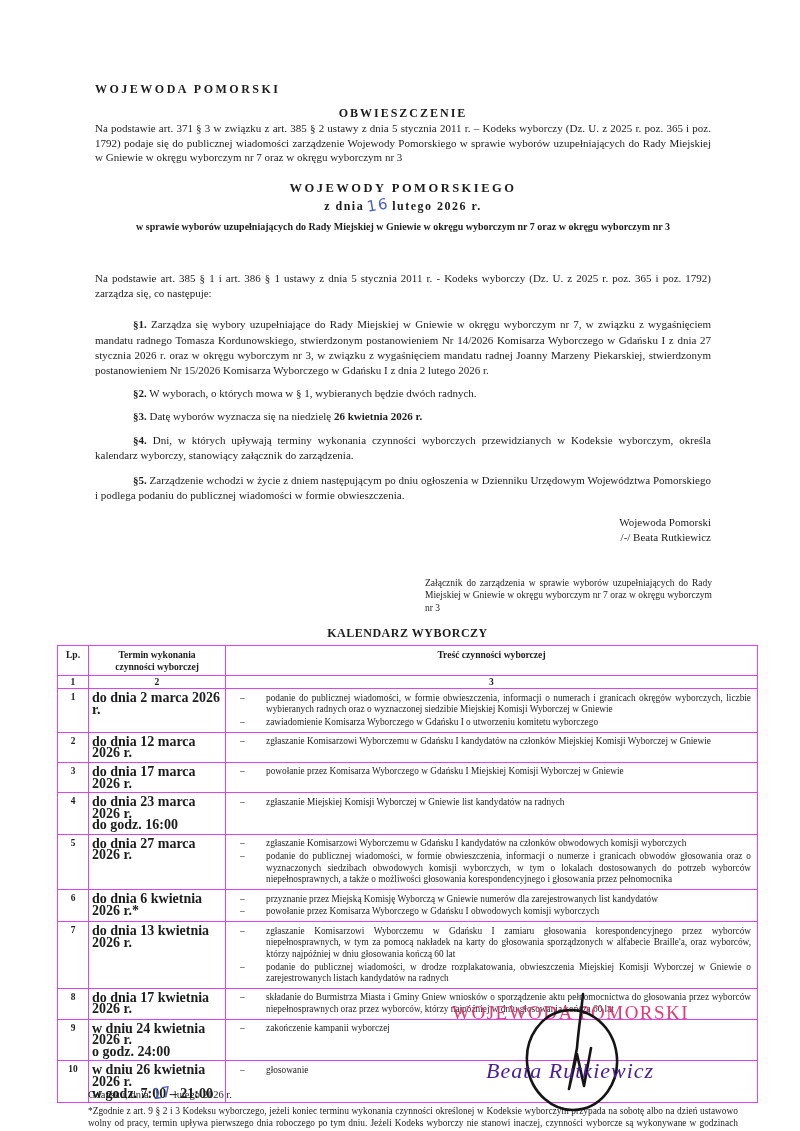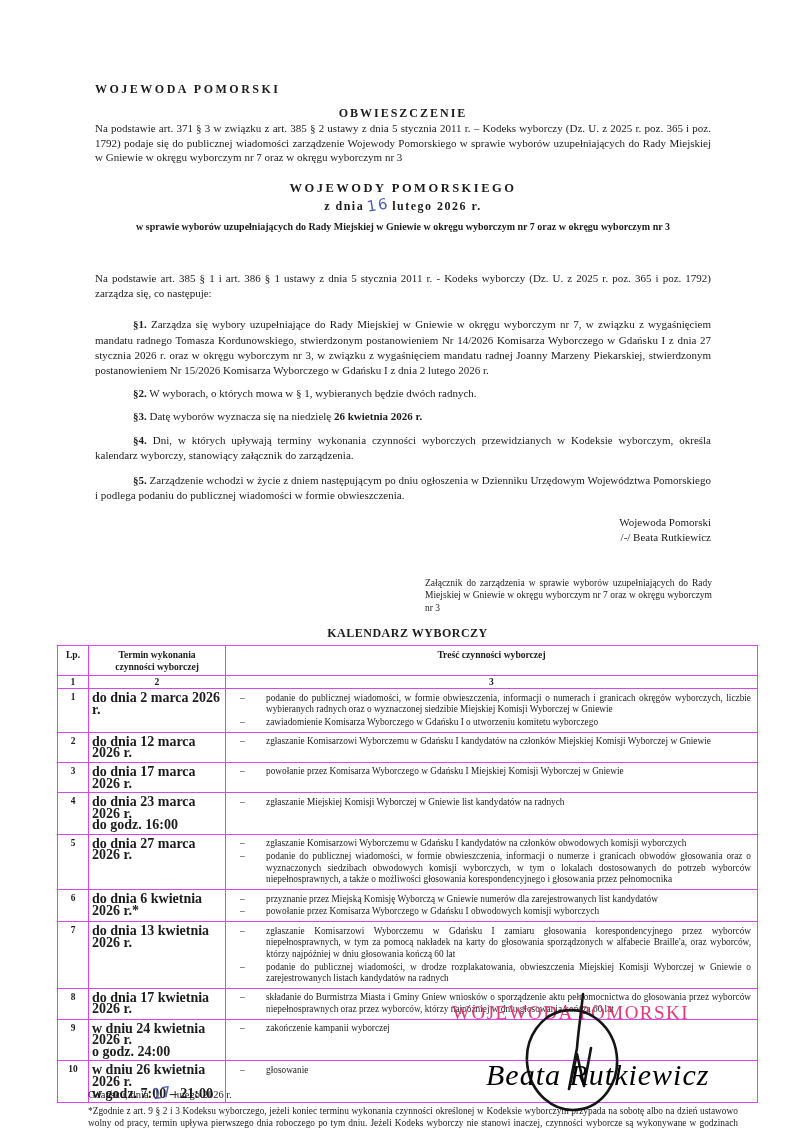--- a/index.html
+++ b/index.html
@@ -42,21 +42,21 @@
   th.h{font-size:9.6px;font-weight:bold;text-align:center;vertical-align:middle;padding:3px 2px;line-height:1.2;}
   .th-pre{white-space:pre-line;}
   td.num{font-size:9.6px;font-weight:bold;text-align:center;padding:0;line-height:12px;height:12px;vertical-align:middle;}
   td.lp{font-size:9.4px;font-weight:bold;text-align:center;padding-top:3px;}
   td.term{font-size:14px;font-weight:bold;padding:3px 3px 3px 3px;line-height:11.6px;margin-top:35px;}
   td.content{font-size:9.3px;padding:2px 6px 2px 0;vertical-align:middle;}
   .item{position:relative;padding-left:40px;margin:1.5px 0;line-height:11.4px;text-align:justify;}
   .dash{position:absolute;left:14px;top:0;}
   .footnote{margin:2px 20px 0 31px;font-size:9.4px;line-height:12.2px;text-align:justify;}
   .stamp-text{left:452px;top:1002px;width:250px;color:#e43a72;font-size:19px;letter-spacing:1.5px;white-space:nowrap;}
-  .stamp-sig{left:486px;top:1058px;color:#000000;font-size:30px;font-style:italic;letter-spacing:1px;white-space:nowrap;}
+  .stamp-sig{left:486px;top:1058px;color:#4c1d95;font-size:22px;font-style:italic;letter-spacing:1px;white-space:nowrap;}
   .paraph{left:520px;top:992px;}
   .dateline{left:88px;top:1084px;font-size:10.5px;white-space:nowrap;}
 </style>
 </head>
 <body>
 
 <div class="abs letterhead">WOJEWODA POMORSKI</div>
 
 <div class="abs obw-title">OBWIESZCZENIE</div>
 <div class="abs obw-body">Na podstawie art. 371 § 3 w związku z art. 385 § 2 ustawy z dnia 5 stycznia 2011 r. –  Kodeks wyborczy (Dz. U. z 2025 r. poz. 365 i poz. 1792) podaje się do publicznej wiadomości zarządzenie Wojewody Pomorskiego w sprawie wyborów uzupełniających do Rady Miejskiej w Gniewie w okręgu wyborczym nr 7 oraz w okręgu wyborczym nr 3</div>

